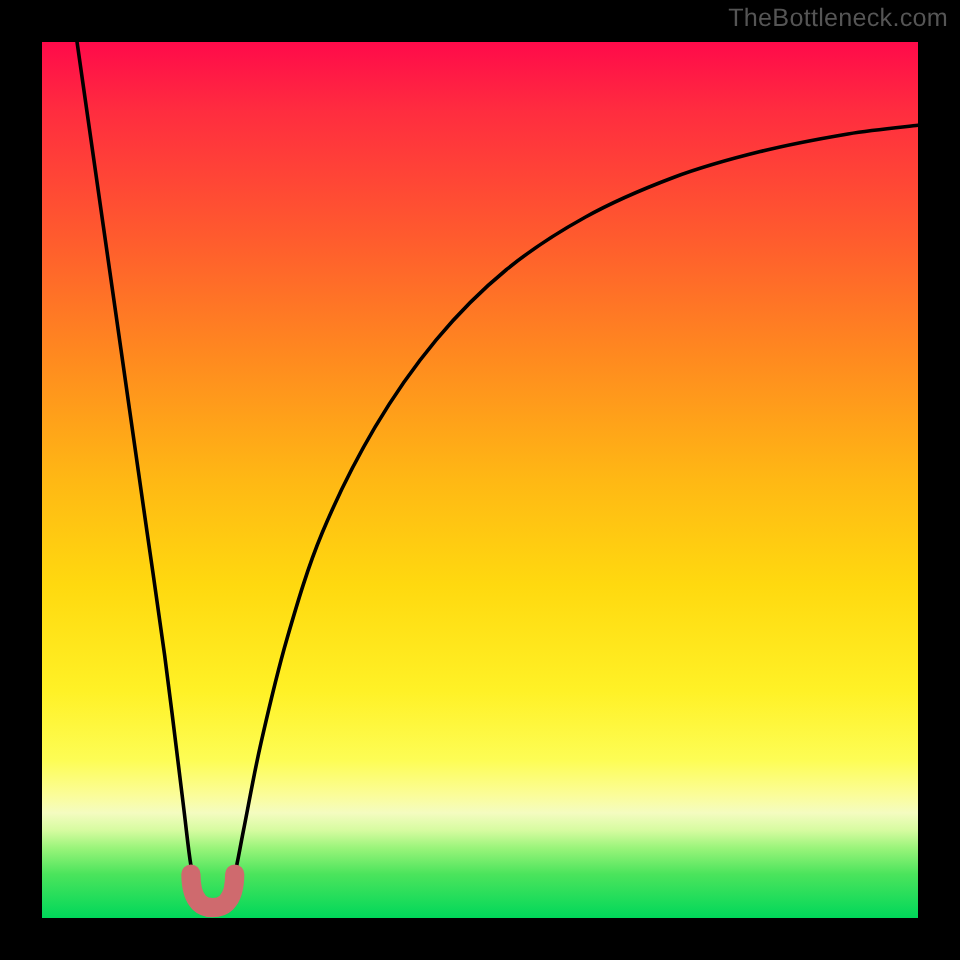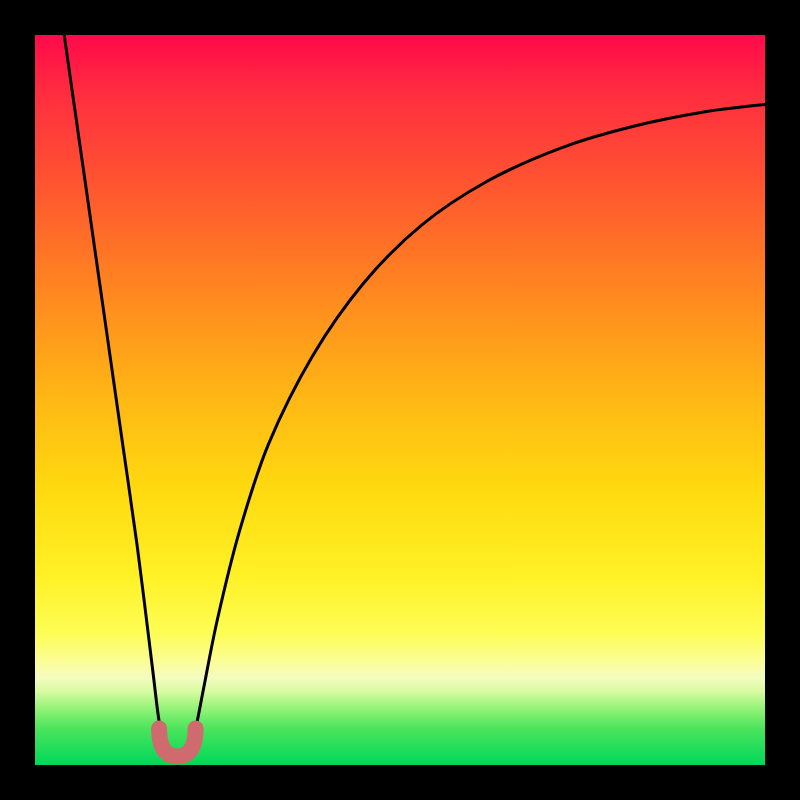--- a/index.html
+++ b/index.html
@@ -55,19 +55,20 @@
     position: absolute;
     left: 0; top: 0;
     width: 730px; height: 730px;
     overflow: visible;
   }
 </style>
 </head>
 <body>
 
 <div class="frame">
+  <div class="watermark">TheBottleneck.com</div>
   <div class="plot">
     <svg class="curve" viewBox="0 0 730 730">
       <path fill="none" stroke="#000" stroke-width="3" stroke-linecap="round" d="M 29.2 0.0 C 31.6 17.0, 38.9 68.1, 43.8 102.2 C 48.7 136.3, 53.5 170.3, 58.4 204.4 C 63.3 238.5, 68.1 272.5, 73.0 306.6 C 77.9 340.7, 82.7 374.7, 87.6 408.8 C 92.5 442.9, 97.3 474.5, 102.2 511.0 C 107.1 547.5, 113.1 598.6, 116.8 627.8 C 120.5 657.0, 121.7 671.6, 124.1 686.2 C 126.5 700.8, 129.0 709.3, 131.4 715.4 C 133.8 721.5, 136.3 721.5, 138.7 722.7 C 141.1 723.9, 143.6 723.9, 146.0 722.7 C 148.4 721.5, 150.9 720.3, 153.3 715.4 C 155.7 710.5, 158.2 703.2, 160.6 693.5 C 163.0 683.8, 164.3 675.3, 167.9 657.0 C 171.6 638.8, 176.4 610.8, 182.5 584.0 C 188.6 557.2, 195.9 525.6, 204.4 496.4 C 212.9 467.2, 221.4 438.0, 233.6 408.8 C 245.8 379.6, 261.6 348.0, 277.4 321.2 C 293.2 294.4, 310.3 270.1, 328.5 248.2 C 346.8 226.3, 366.2 206.8, 386.9 189.8 C 407.6 172.8, 429.5 158.8, 452.6 146.0 C 475.7 133.2, 501.3 122.3, 525.6 113.1 C 549.9 104.0, 574.3 97.3, 598.6 91.3 C 622.9 85.2, 649.7 80.3, 671.6 76.6 C 693.5 73.0, 720.3 70.6, 730.0 69.4"></path>
       <path fill="none" stroke="#cf6a6e" stroke-width="16" stroke-linecap="round" d="M 124.1 693.4 C 124.1 719.4, 136.3 721.4, 142.3 721.4 C 148.3 721.4, 160.6 719.4, 160.6 693.4"></path>
     </svg>
   </div>
 </div>
 
 </body></html>

